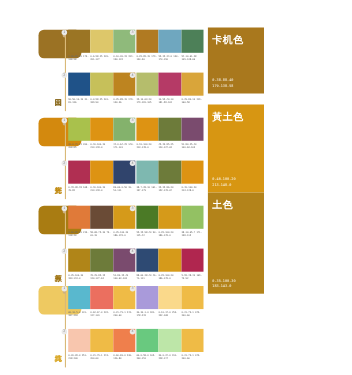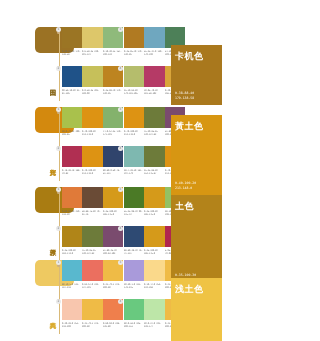--- a/index.html
+++ b/index.html
@@ -76,21 +76,21 @@
     line-height:3.1px;
     color:#6a6a6a;
     letter-spacing:-0.1px;
     transform:scale(0.92);
     transform-origin:left top;
     font-family:"DejaVu Sans Mono","Liberation Mono",monospace;
   }
 
   
   .namepanel{
-    position:absolute;left:171px;width:51px;margin-top:20px;
+    position:absolute;left:189px;width:51px;
   }
   .namepanel.p0{top:25px;height:60px;}
   .namepanel.p1{top:95px;height:80px;}
   .namepanel.p2{top:175px;height:92px;}
   .namepanel.p3{top:258px;height:83px;}
 
   .np-title{
     position:absolute;left:4px;top:5px;
     font-size:9px;font-weight:bold;color:#ffffff;
     letter-spacing:0.5px;
@@ -424,19 +424,14 @@
     <div class="np-code">0-40-100-20
 213-148-0</div>
   </div>
 
   <div class="namepanel p2" style="background:#b3831a">
     <div class="np-title">土色</div>
     <div class="np-code">0-35-100-30
 183-143-0</div>
   </div>
 
-  <div class="namepanel p3" style="background:#efc344">
-    <div class="np-title">浅土色</div>
-    <div class="np-code">0-21-79-1
-243-200-60</div>
-  </div>
 
 </div>
 
 </body></html>

